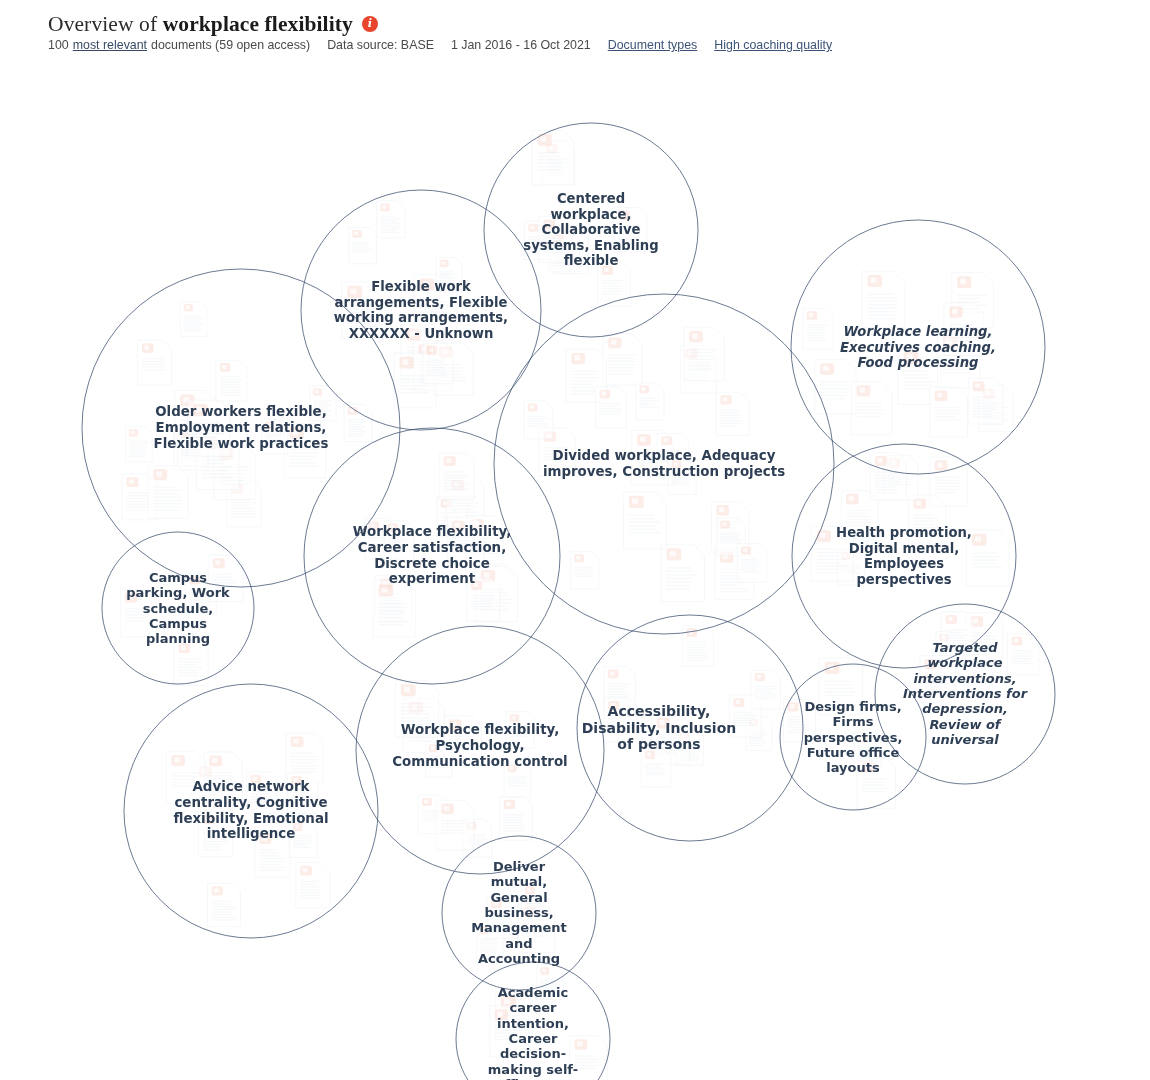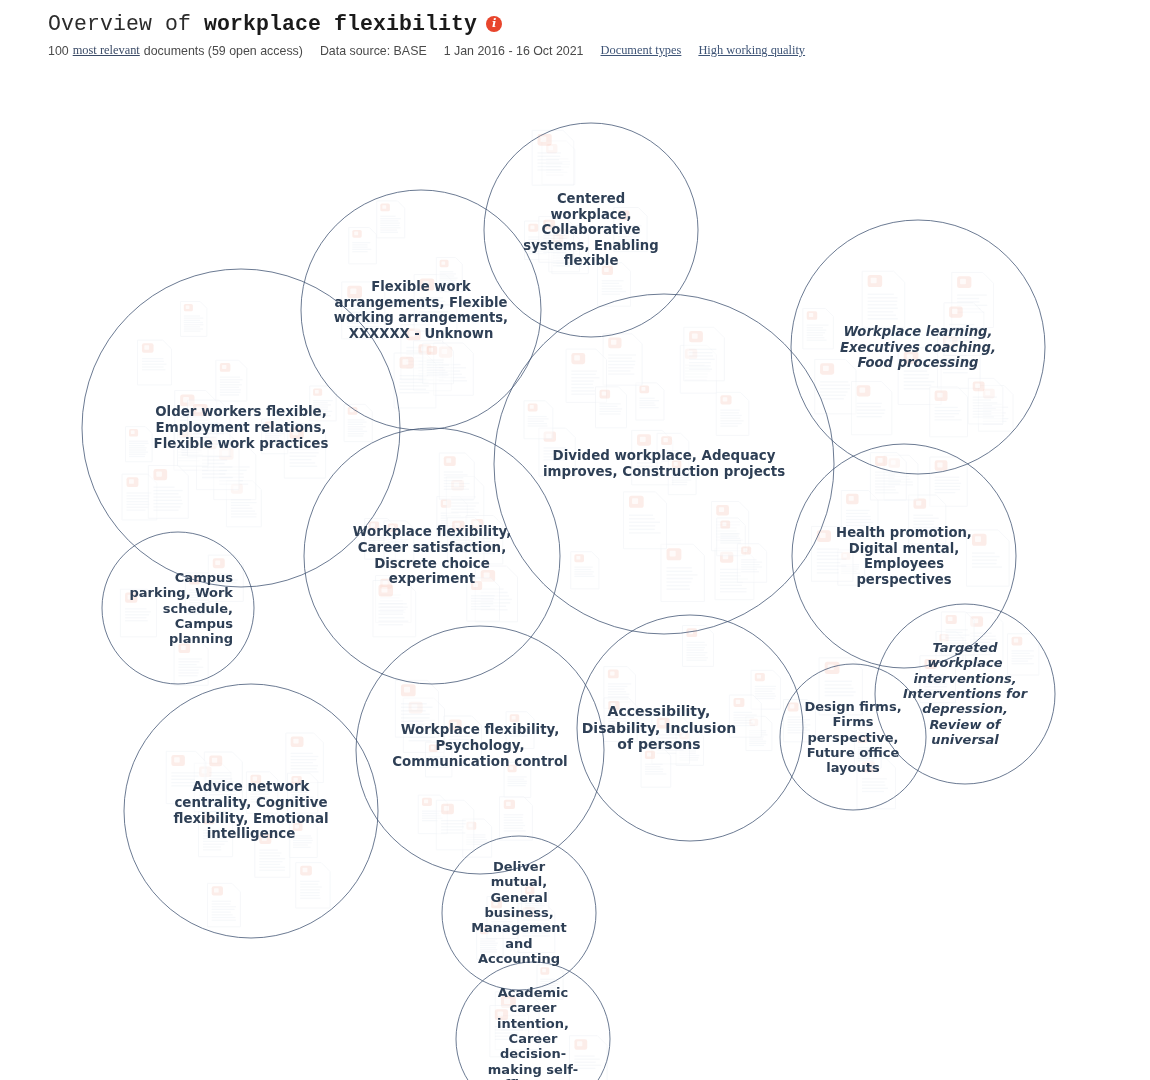--- a/index.html
+++ b/index.html
@@ -10,21 +10,21 @@
     width: 1150px; height: 1080px;
     overflow: hidden;
     font-family: "DejaVu Sans", sans-serif;
   }
   #app { position: relative; width: 1150px; height: 1080px; }
 
   
   .header { position: absolute; left: 0; top: 0; width: 1150px; padding: 10px 0 0 48px; }
   .title-row { display: flex; align-items: center; gap: 9px; }
   .title {
-    font-family: Liberation Mono, monospace;
+    font-family: Liberation Serif, serif;
     font-size: 21.5px;
     color: #2b2b2b;
     line-height: 28px;
     white-space: nowrap;
     letter-spacing: .1px;
   }
   .title .kw { font-weight: bold; color: #1b1b1b; }
   .info-icon {
     width: 16px; height: 16px; border-radius: 50%;
     background: #e8452c;
@@ -32,30 +32,29 @@
     font-family: "DejaVu Serif", serif;
     font-size: 11.5px;
     font-weight: bold;
     font-style: italic;
     display: flex; align-items: center; justify-content: center;
     flex: none;
     line-height: 1;
     cursor: pointer;
   }
   .sub-row {
-    margin-top: 5px;
     font-family: "Liberation Sans", sans-serif;
     font-size: 12.4px;
     color: #4a4a4a;
-    display: flex; align-items: center;
+    display: flex; align-items: flex-start;
     white-space: nowrap;
   }
   .sub-row .seg { margin-right: 4px; }
   .sub-row .gap { display: inline-block; width: 13px; }
-  .lnk { color: #3a4a66; text-decoration: underline; cursor: pointer; font-family: Liberation Serif, serif; }
+  .lnk { color: #3a4a66; text-decoration: underline; cursor: pointer; }
   .lnk.plain { color: #3e5476; }
 
   
   .chart { position: absolute; left: 0; top: 58px; width: 1150px; height: 1022px; }
   svg.canvas { position: absolute; left: 0; top: 0; width: 1150px; height: 1022px; }
 
   .bubble-label {
     position: absolute;
     font-family: "DejaVu Sans", sans-serif;
     font-weight: bold;
@@ -88,21 +87,21 @@
       <span class="seg">100</span>
       <span class="seg lnk">most relevant</span>
       <span class="seg">documents (59 open access)</span>
       <span class="gap"></span>
       <span class="seg">Data source: BASE</span>
       <span class="gap"></span>
       <span class="seg">1 Jan 2016 - 16 Oct 2021</span>
       <span class="gap"></span>
       <span class="seg lnk plain">Document types</span>
       <span class="gap"></span>
-      <span class="seg lnk plain">High working quality</span>
+      <span class="seg lnk plain">High coaching quality</span>
     </div>
   </div>
 
   <div class="chart">
     <svg class="canvas" viewBox="0 0 1150 1022">
       <defs>
         <clipPath id="clipAll">
             <rect x="0" y="0" width="1150" height="1022"></rect>
           </clipPath>
       </defs>
@@ -1688,29 +1687,29 @@
         <div class="bubble-label" style="width: 190px; font-size: 13.2px; left: 823px; top: 289px; transform: translateY(-50%); font-style: italic;">Workplace learning, Executives coaching, Food processing</div>
         <div class="bubble-hit" style="left: 82px; top: 211px; height: 318px; width: 318px;"></div>
         <div class="bubble-label" style="width: 225px; font-size: 13.4px; left: 128.5px; top: 370px; transform: translateY(-50%);">Older workers flexible, Employment relations, Flexible work practices</div>
         <div class="bubble-hit" style="left: 494px; top: 236px; height: 340px; width: 340px;"></div>
         <div class="bubble-label" style="width: 248px; font-size: 13.4px; left: 540px; top: 406px; transform: translateY(-50%);">Divided workplace, Adequacy improves, Construction projects</div>
         <div class="bubble-hit" style="left: 792px; top: 386px; height: 224px; width: 224px;"></div>
         <div class="bubble-label" style="width: 162px; font-size: 13.2px; left: 823px; top: 498px; transform: translateY(-50%);">Health promotion, Digital mental, Employees perspectives</div>
         <div class="bubble-hit" style="left: 304px; top: 370px; height: 256px; width: 256px;"></div>
         <div class="bubble-label" style="width: 180px; font-size: 13.4px; left: 342px; top: 498px; transform: translateY(-50%);">Workplace flexibility, Career satisfaction, Discrete choice experiment</div>
         <div class="bubble-hit" style="left: 102px; top: 474px; height: 152px; width: 152px;"></div>
-        <div class="bubble-label" style="width: 110px; font-size: 13px; left: 123px; top: 550px; transform: translateY(-50%); text-align: right;">Campus parking, Work schedule, Campus planning</div>
+        <div class="bubble-label" style="width: 110px; font-size: 13px; left: 123px; top: 550px; transform: translateY(-50%);">Campus parking, Work schedule, Campus planning</div>
         <div class="bubble-hit" style="left: 875px; top: 546px; height: 180px; width: 180px;"></div>
         <div class="bubble-label" style="width: 130px; font-size: 13px; left: 900px; top: 636px; transform: translateY(-50%); font-style: italic;">Targeted workplace interventions, Interventions for depression, Review of universal</div>
         <div class="bubble-hit" style="left: 577px; top: 557px; height: 226px; width: 226px;"></div>
         <div class="bubble-label" style="width: 166px; font-size: 14px; left: 576px; top: 670px; transform: translateY(-50%);">Accessibility, Disability, Inclusion of persons</div>
         <div class="bubble-hit" style="left: 356px; top: 568px; height: 248px; width: 248px;"></div>
         <div class="bubble-label" style="width: 200px; font-size: 13.4px; left: 380px; top: 688px; transform: translateY(-50%);">Workplace flexibility, Psychology, Communication control</div>
         <div class="bubble-hit" style="left: 780px; top: 606px; height: 146px; width: 146px;"></div>
-        <div class="bubble-label" style="width: 110px; font-size: 13px; left: 798px; top: 679px; transform: translateY(-50%);">Design firms, Firms perspective, Future office layouts</div>
+        <div class="bubble-label" style="width: 110px; font-size: 13px; left: 798px; top: 679px; transform: translateY(-50%);">Design firms, Firms perspectives, Future office layouts</div>
         <div class="bubble-hit" style="left: 124px; top: 626px; height: 254px; width: 254px;"></div>
         <div class="bubble-label" style="width: 180px; font-size: 13.4px; left: 161px; top: 753px; transform: translateY(-50%);">Advice network centrality, Cognitive flexibility, Emotional intelligence</div>
         <div class="bubble-hit" style="left: 442px; top: 778px; height: 154px; width: 154px;"></div>
         <div class="bubble-label" style="width: 108px; font-size: 13px; left: 465px; top: 855px; transform: translateY(-50%);">Deliver mutual, General business, Management and Accounting</div>
         <div class="bubble-hit" style="left: 456px; top: 904px; height: 154px; width: 154px;"></div>
         <div class="bubble-label" style="width: 108px; font-size: 13px; left: 479px; top: 981px; transform: translateY(-50%);">Academic career intention, Career decision-making self-efficacy,...</div>
       </div>
   </div>
 
 </div>

